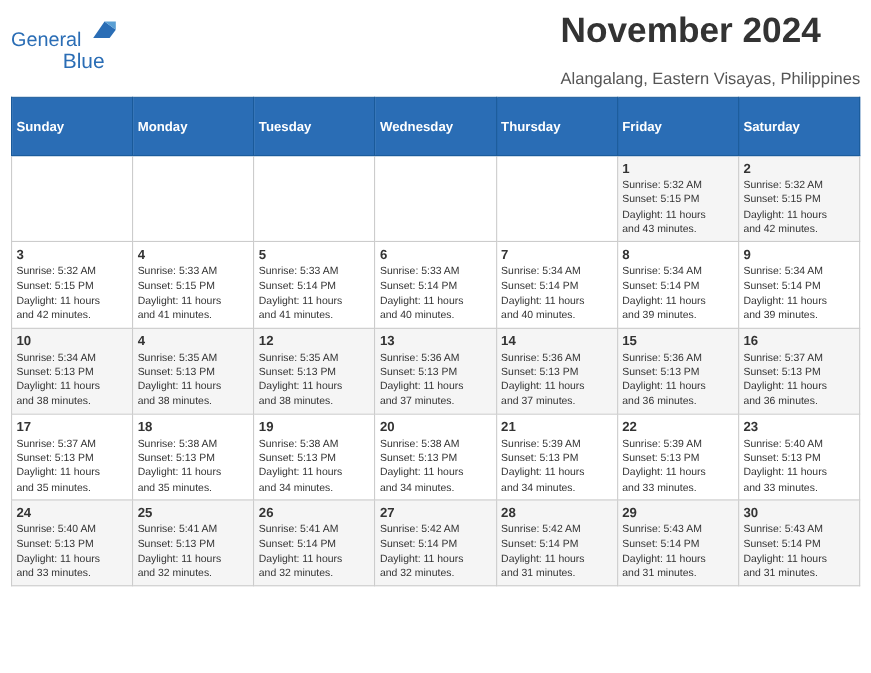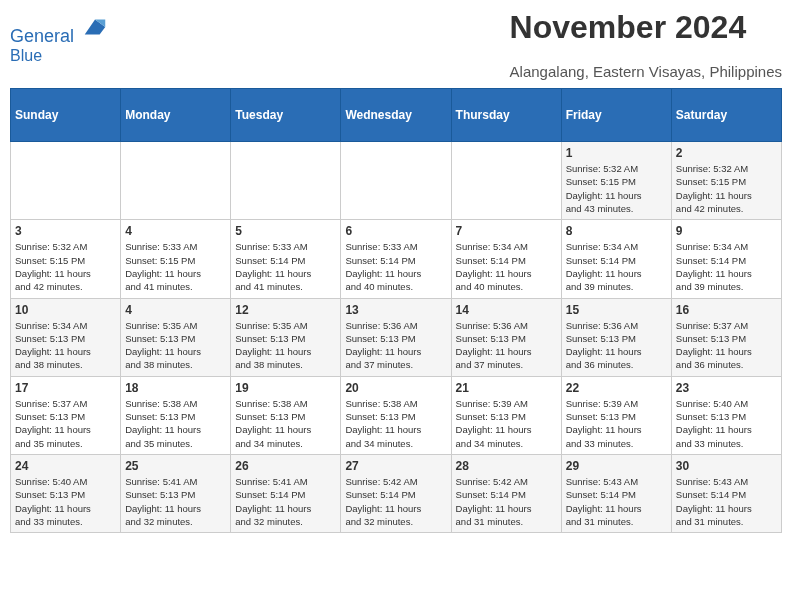--- a/index.html
+++ b/index.html
@@ -99,21 +99,21 @@
 <div class="header">
   <div class="logo">
     <div>
       <div class="logo-text">
         <span>General</span>
         <svg class="logo-icon" viewBox="0 0 30 30" xmlns="http://www.w3.org/2000/svg">
           <polygon points="4,22 15,6 26,14 20,22" fill="#2a6db5"></polygon>
           <polygon points="15,6 26,14 26,6" fill="#5a9fd4"></polygon>
         </svg>
       </div>
-      <div class="logo-text" style="color:#2a6db5; font-size:16px;">Blue</div>
+      <div class="logo-text" style="color:#2a6db5; font-size:19px;margin-left:47px;">Blue</div>
     </div>
   </div>
   <div class="title-block">
     <div class="month-title">November 2024</div>
     <div class="subtitle">Alangalang, Eastern Visayas, Philippines</div>
   </div>
 </div>
 
 <table class="calendar">
   <thead>

